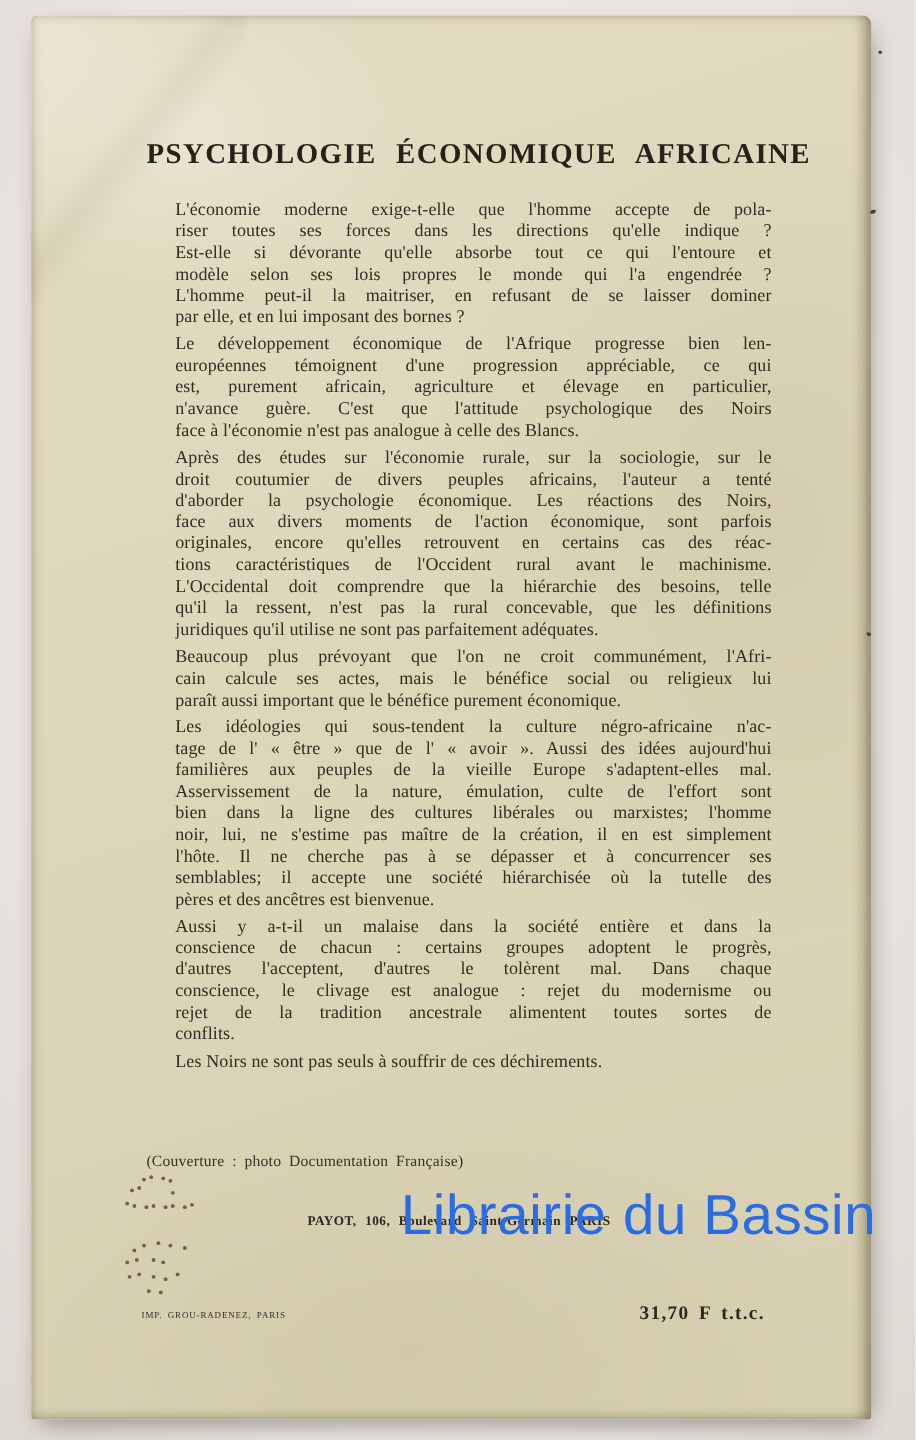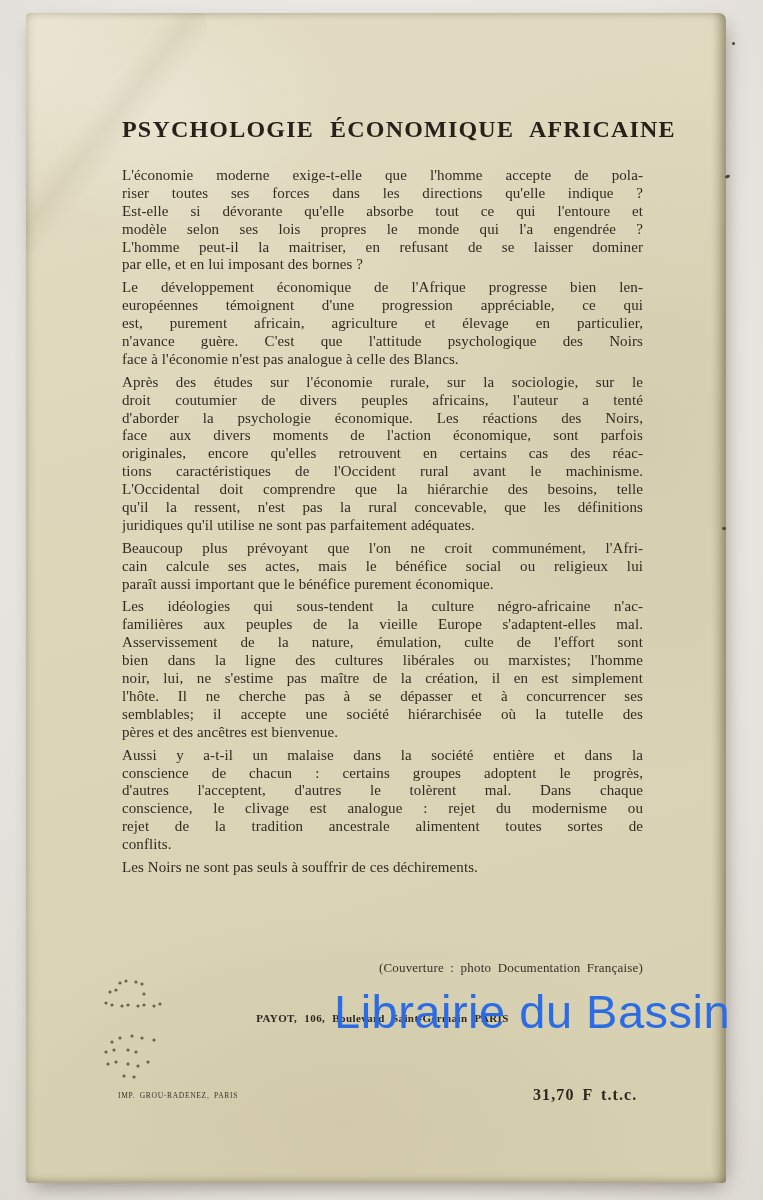--- a/index.html
+++ b/index.html
@@ -57,27 +57,27 @@
     text-align:center;
   }
   .body-text{
     position:absolute;left:96px;top:154px;width:521px;
     font-size:15px;line-height:17.9px;color:var(--ink);
     letter-spacing:0.1px;
   }
   .para{margin-bottom:5px;}
   .jline{
     text-align:justify;text-align-last:justify;text-justify:inter-word;
-    white-space:normal;overflow:hidden;height:17.9px;
+    white-space:normal;overflow:hidden;height:17.9px;margin-left:24px;
   }
   .jline.lastline{text-align-last:left;}
 
   .credit{
     position:absolute;left:96px;top:947px;width:521px;
-    font-size:13px;color:#37312a;text-align:right;
+    font-size:13px;color:#37312a;text-align:left;
     letter-spacing:0.2px;word-spacing:3px;
   }
   .publisher{
     position:absolute;left:96px;top:999px;width:521px;
     font-size:11px;font-weight:bold;color:#2c2720;text-align:center;
     letter-spacing:0.4px;word-spacing:4px;white-space:nowrap;
   }
   .imprint{
     position:absolute;left:92px;top:1078px;
     font-size:7.5px;color:#3c352b;letter-spacing:0.7px;word-spacing:2px;
@@ -131,20 +131,21 @@
         <div class="jline">qu'il la ressent, n'est pas la rural concevable, que les définitions</div>
         <div class="jline lastline">juridiques qu'il utilise ne sont pas parfaitement adéquates.</div>
       </div>
       <div class="para">
         <div class="jline">Beaucoup plus prévoyant que l'on ne croit communément, l'Afri-</div>
         <div class="jline">cain calcule ses actes, mais le bénéfice social ou religieux lui</div>
         <div class="jline lastline">paraît aussi important que le bénéfice purement économique.</div>
       </div>
       <div class="para">
         <div class="jline">Les idéologies qui sous-tendent la culture négro-africaine n'ac-</div>
+        <div class="jline">tage de l' « être » que de l' « avoir ». Aussi des idées aujourd'hui</div>
         <div class="jline">familières aux peuples de la vieille Europe s'adaptent-elles mal.</div>
         <div class="jline">Asservissement de la nature, émulation, culte de l'effort sont</div>
         <div class="jline">bien dans la ligne des cultures libérales ou marxistes; l'homme</div>
         <div class="jline">noir, lui, ne s'estime pas maître de la création, il en est simplement</div>
         <div class="jline">l'hôte. Il ne cherche pas à se dépasser et à concurrencer ses</div>
         <div class="jline">semblables; il accepte une société hiérarchisée où la tutelle des</div>
         <div class="jline lastline">pères et des ancêtres est bienvenue.</div>
       </div>
       <div class="para">
         <div class="jline">Aussi y a-t-il un malaise dans la société entière et dans la</div>

